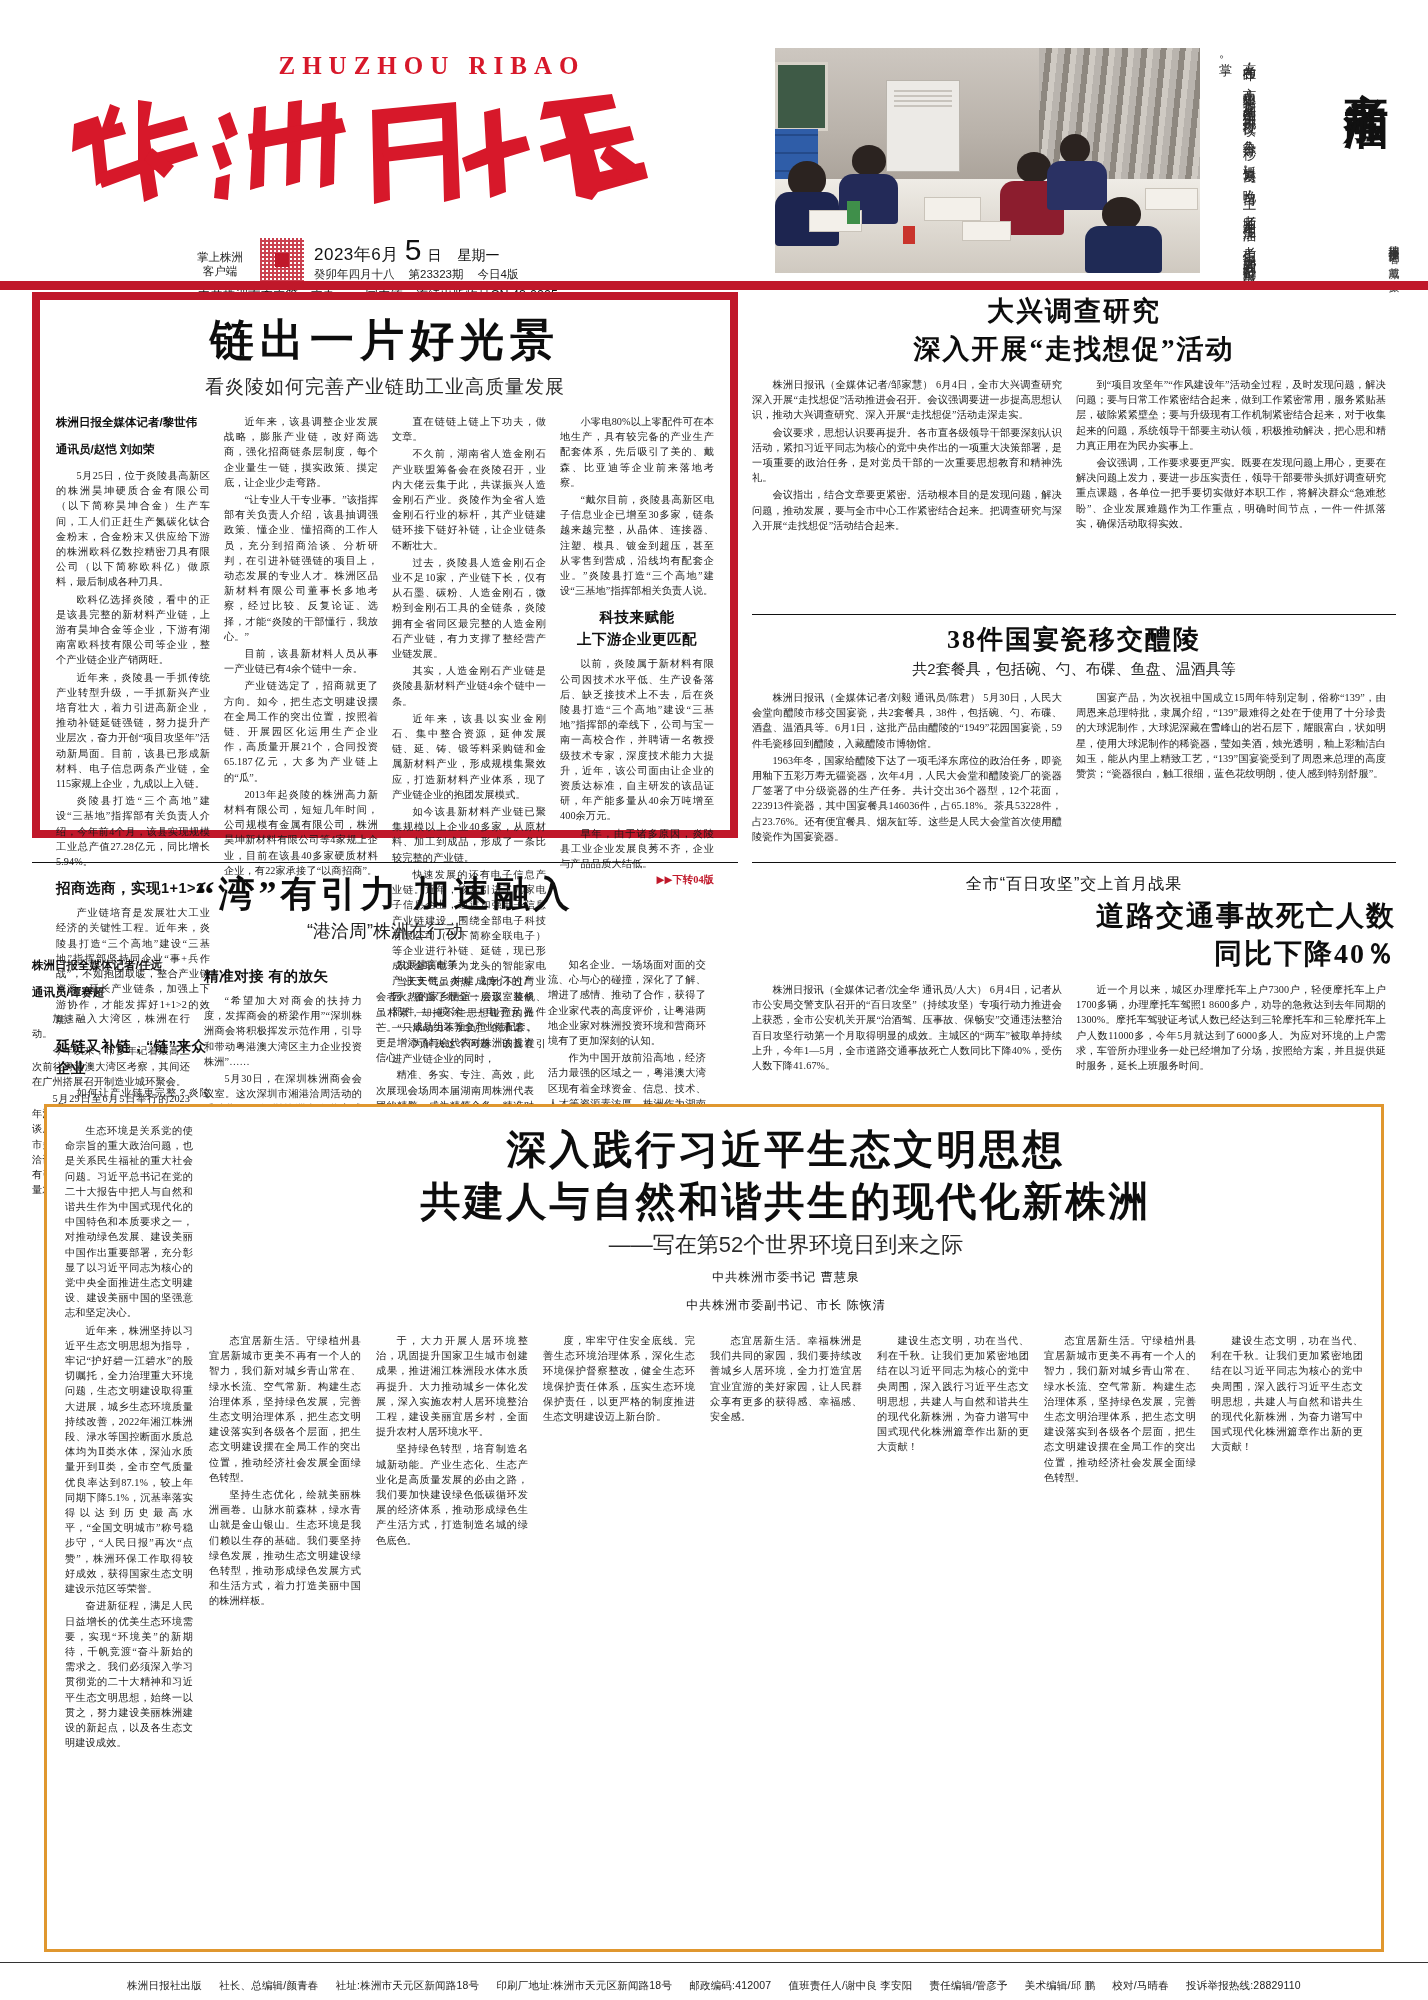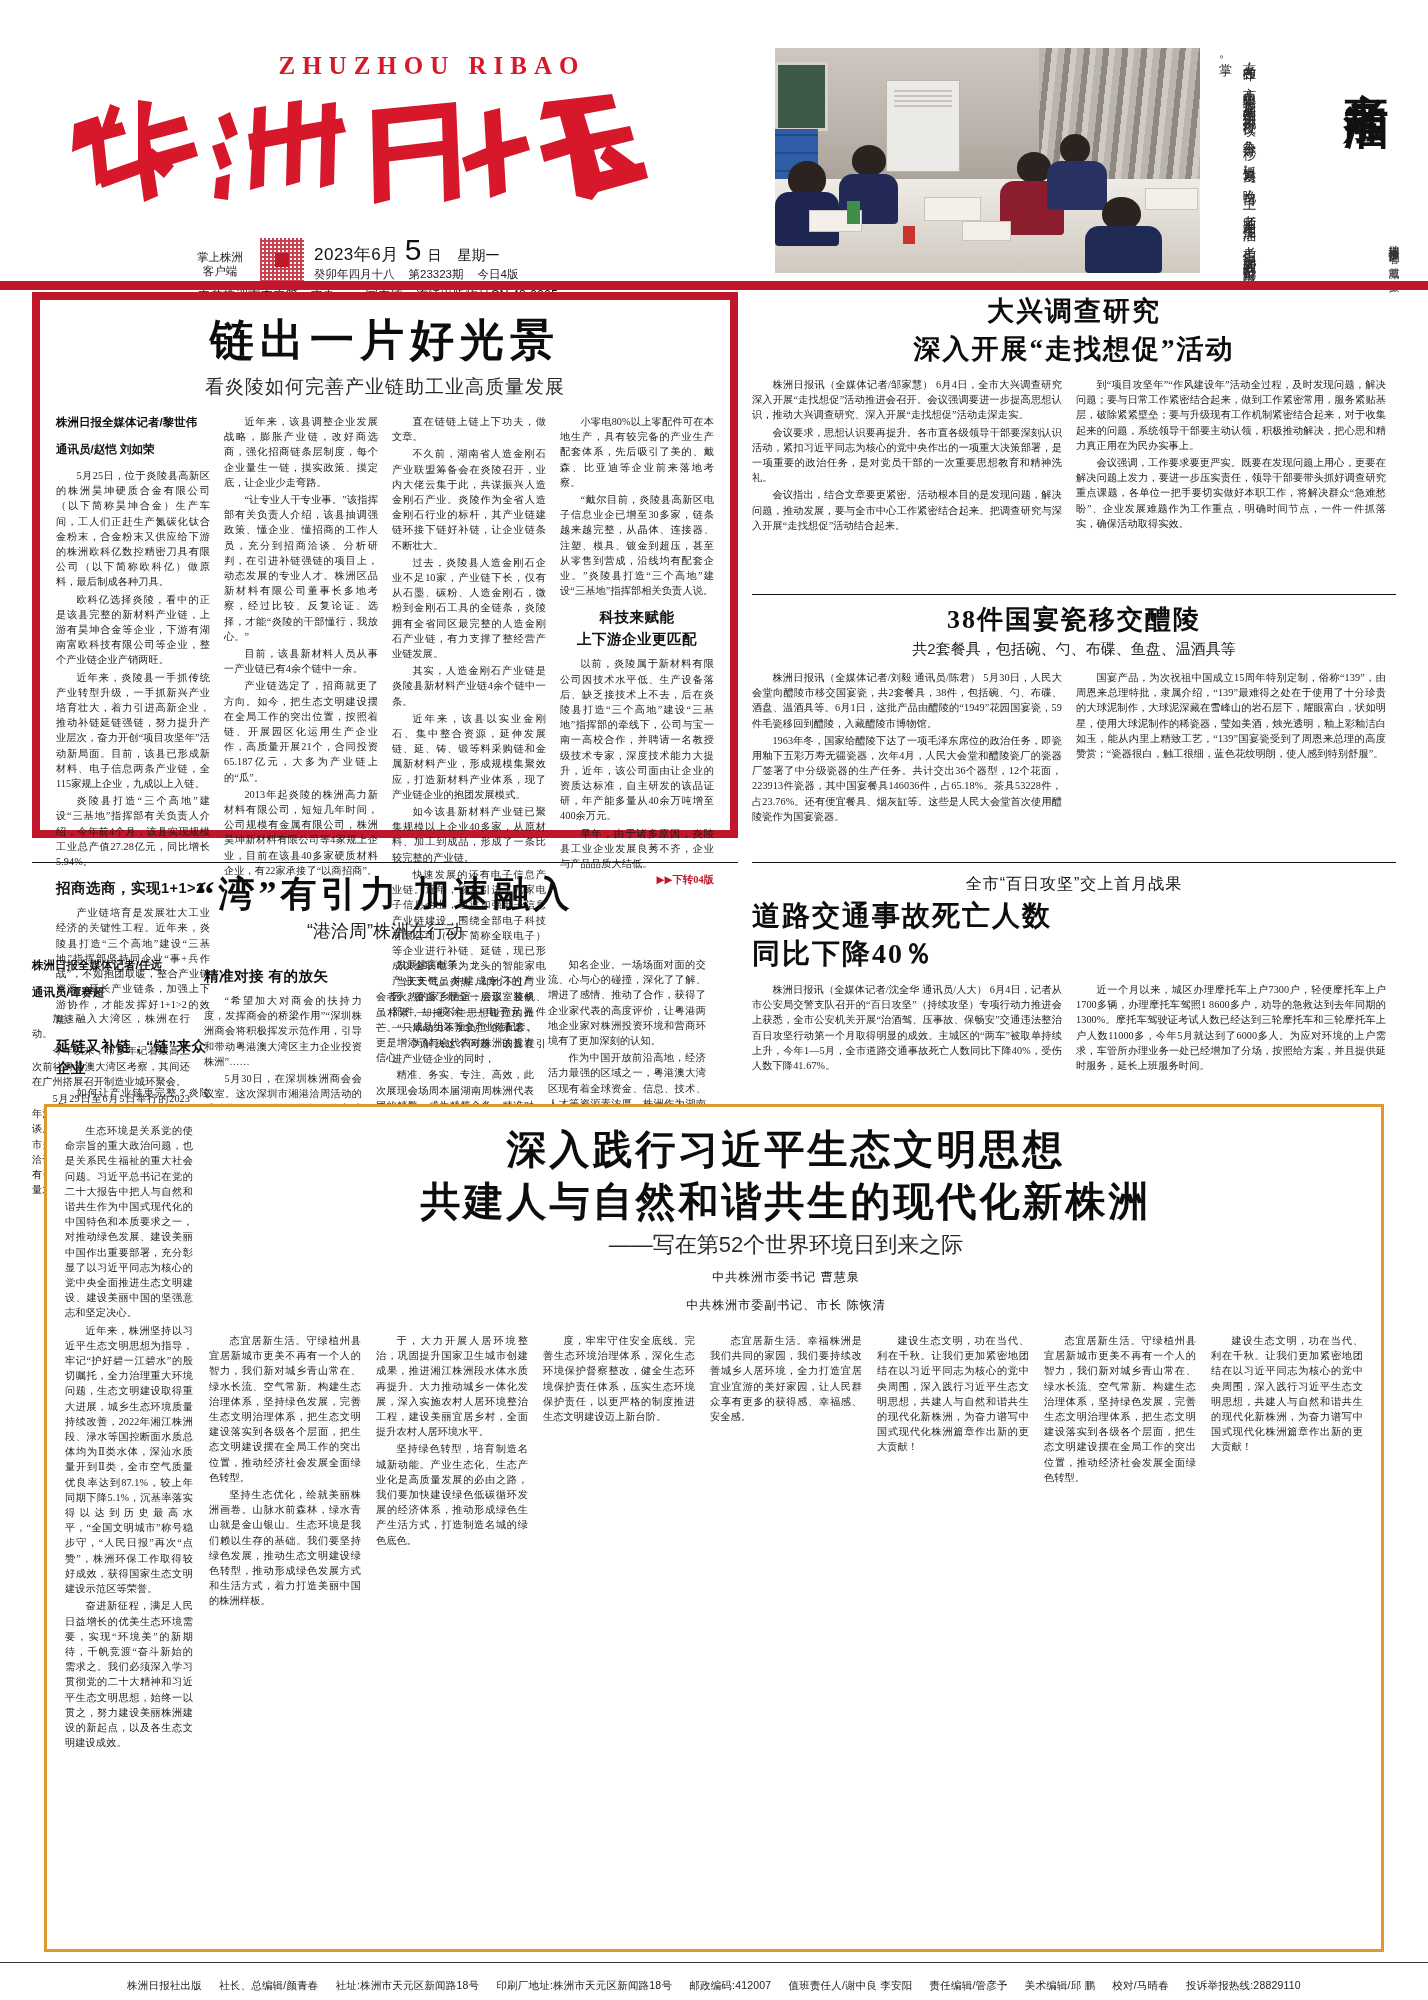--- a/index.html
+++ b/index.html
@@ -112,31 +112,31 @@
 
   .right-top{position:absolute;left:752px;top:0px;width:644px;}
   .rt-title{
     text-align:center;font-size:27px;line-height:38px;font-weight:700;letter-spacing:2px;
     font-family:"Liberation Serif",serif;color:#0d0d0d;
   }
   .rt-cols{display:flex;gap:14px;margin-top:9px;}
   .rc{width:152px;}
   .hr-thin{border-top:1px solid #111;margin:10px 0 8px;}
 
-  .sec-38{position:absolute;left:752px;top:292px;width:644px;}
+  .sec-38{position:absolute;left:752px;top:312px;width:644px;}
   .s38-title{text-align:center;font-size:26px;line-height:34px;font-weight:700;letter-spacing:2px;color:#0d0d0d;}
   .s38-sub{text-align:center;font-size:15px;line-height:24px;color:#222;font-family:"Liberation Sans",sans-serif;}
 
   .sec-wan{position:absolute;left:32px;top:560px;width:706px;}
   .wan-title{text-align:center;font-size:36px;line-height:46px;font-weight:700;letter-spacing:4px;color:#0d0d0d;}
   .wan-sub{text-align:center;font-size:18px;line-height:28px;color:#222;font-family:"Liberation Sans",sans-serif;}
 
   .sec-road{position:absolute;left:752px;top:560px;width:644px;}
   .road-kicker{text-align:center;font-size:16px;line-height:26px;color:#111;font-family:"Liberation Sans",sans-serif;letter-spacing:1px;}
-  .road-title{text-align:left;font-size:28px;line-height:38px;font-weight:700;letter-spacing:2px;color:#0d0d0d;}
+  .road-title{text-align:right;font-size:28px;line-height:38px;font-weight:700;letter-spacing:2px;color:#0d0d0d;}
 
   
   .feature{
     position:absolute;left:44px;top:1104px;width:1340px;height:848px;
     border:3px solid #e0972f;box-sizing:border-box;background:#fff;
   }
   .feature-inner{padding:16px 18px 12px 18px;display:flex;gap:16px;}
   .feat-side{width:156px;}
   .feat-main{flex:1;}
   .feat-title{

